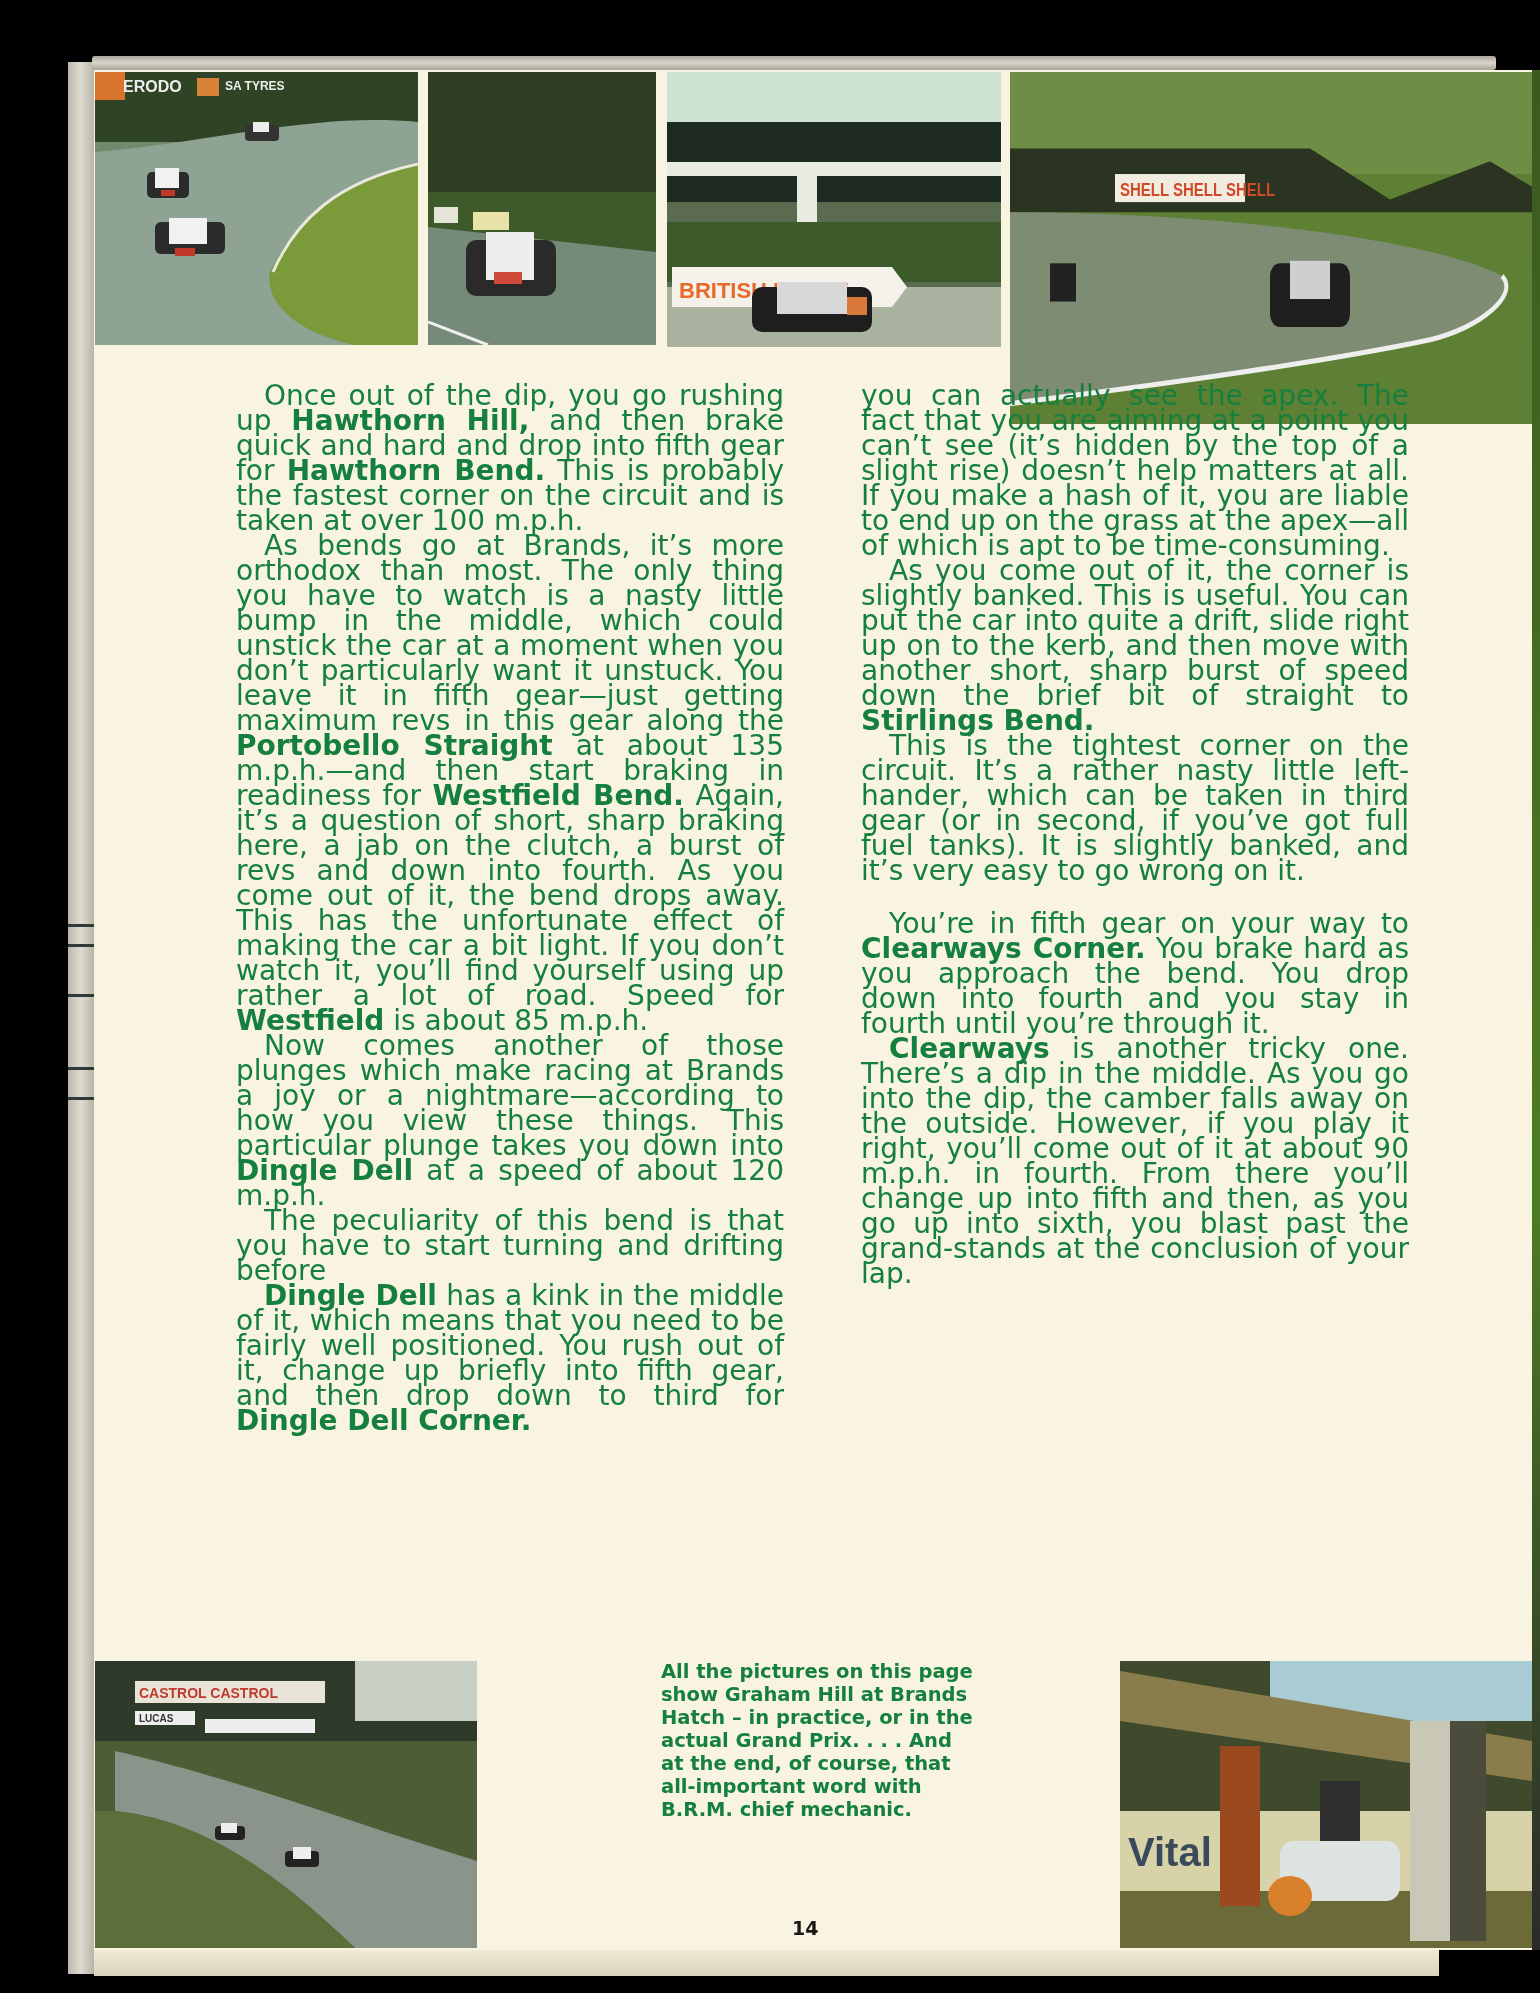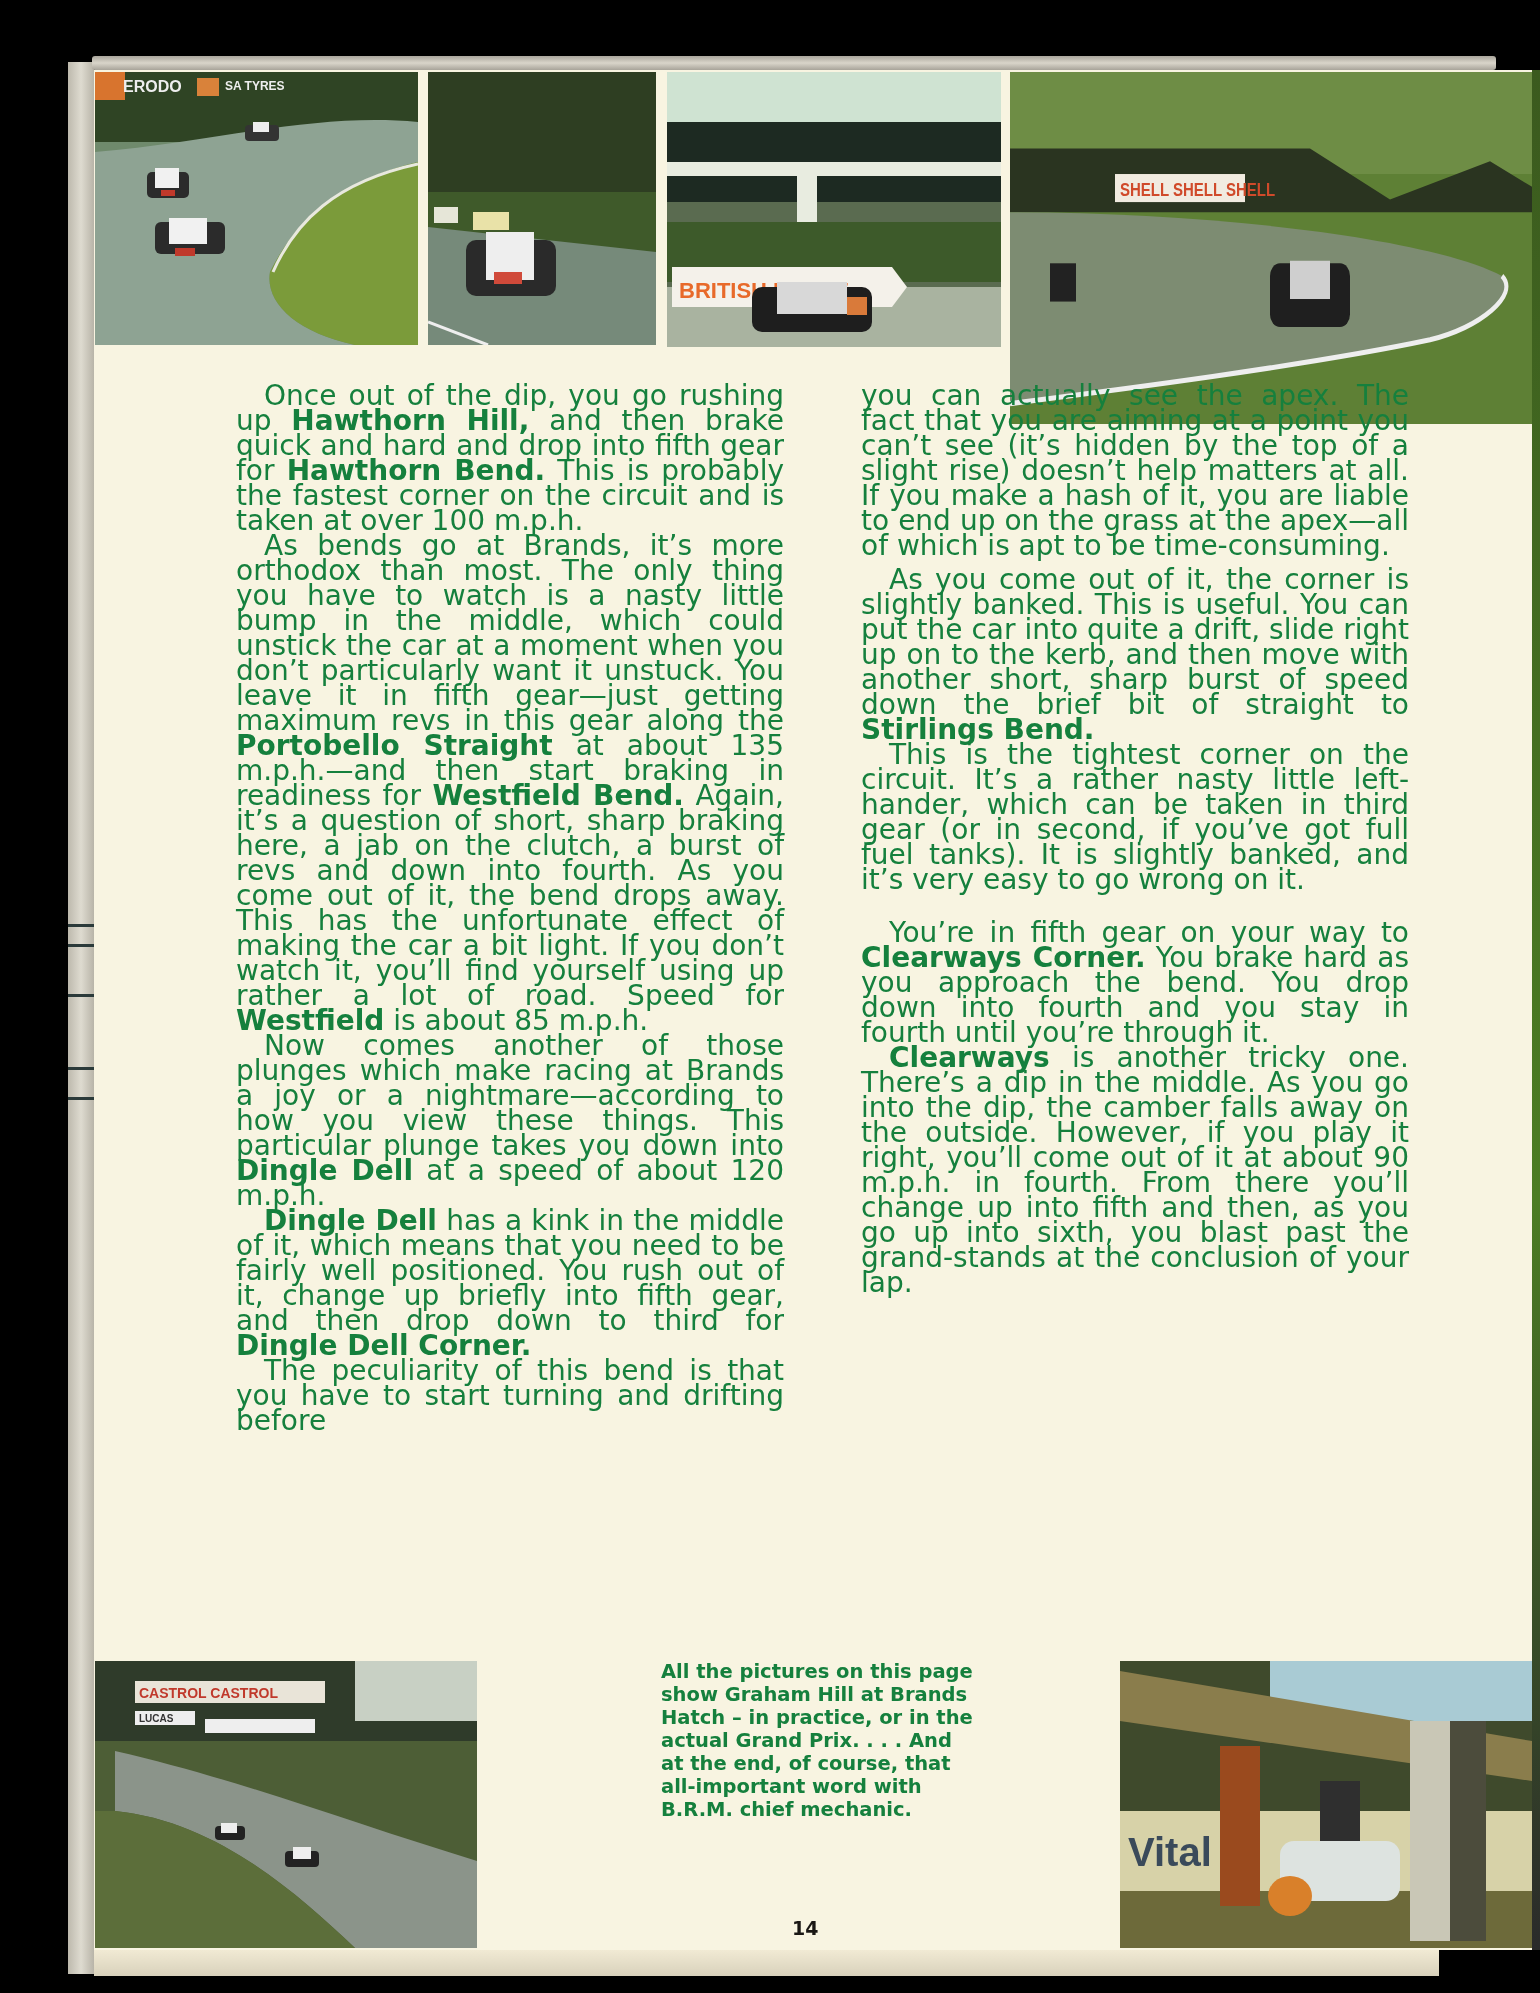--- a/index.html
+++ b/index.html
@@ -16,21 +16,21 @@
   .bottom-edge { position:absolute; left:94px; top:1950px; width:1345px; height:26px;
          background:linear-gradient(180deg,#f1ead4,#d8d1bb); }
 
   .photo { position:absolute; overflow:hidden; }
   .photo svg { width:100%; height:100%; display:block; }
 
   .col { position:absolute; top:383px; width:548px; font-size:28px; line-height:25px; color:#15803d;
          text-align:justify; }
   .col p { margin:0; text-indent:28px; }
   .col p.noindent { text-indent:0; }
-  .col p.gap { margin-top:9px; }
+  .col p.gap { }
   .col p.biggap { margin-top:28px; }
   .col b { font-weight:bold; }
 
   .caption { position:absolute; left:661px; top:1660px; width:320px; font-size:19.5px; line-height:23px;
          font-weight:bold; color:#15803d; }
   .pagenum { position:absolute; left:792px; top:1917px; font-size:19px; font-weight:bold; color:#1a1714; }
 </style>
 </head>
 <body>
 
@@ -109,22 +109,22 @@
     <rect x="40" y="150" width="26" height="30" fill="#222"></rect>
     <rect x="260" y="150" width="80" height="50" rx="10" fill="#1f1f1f"></rect>
       <rect x="280" y="148" width="40" height="30" fill="#cfcfcf"></rect>
   </svg>
 </div>
 
 <div class="col" style="left:236px">
   <p><span>Once out of the dip, you go rushing up </span><b>Hawthorn Hill,</b><span> and then brake quick and hard and drop into fifth gear for </span><b>Hawthorn Bend.</b><span> This is probably the fastest corner on the circuit and is taken at over 100 m.p.h.</span></p>
   <p><span>As bends go at Brands, it’s more orthodox than most. The only thing you have to watch is a nasty little bump in the middle, which could unstick the car at a moment when you don’t particularly want it unstuck. You leave it in fifth gear—just getting maximum revs in this gear along the </span><b>Portobello Straight</b><span> at about 135 m.p.h.—and then start braking in readiness for </span><b>Westfield Bend.</b><span> Again, it’s a question of short, sharp braking here, a jab on the clutch, a burst of revs and down into fourth. As you come out of it, the bend drops away. This has the unfortunate effect of making the car a bit light. If you don’t watch it, you’ll find yourself using up rather a lot of road. Speed for </span><b>Westfield</b><span> is about 85 m.p.h.</span></p>
   <p><span>Now comes another of those plunges which make racing at Brands a joy or a nightmare—according to how you view these things. This particular plunge takes you down into </span><b>Dingle Dell</b><span> at a speed of about 120 m.p.h.</span></p>
+  <p><span>The peculiarity of this bend is that you have to start turning and drifting before</span></p>
   <p><b>Dingle Dell</b><span> has a kink in the middle of it, which means that you need to be fairly well positioned. You rush out of it, change up briefly into fifth gear, and then drop down to third for </span><b>Dingle Dell Corner.</b></p>
-  <p><span>The peculiarity of this bend is that you have to start turning and drifting before</span></p>
 </div>
 
 <div class="col" style="left:861px">
   <p class="noindent"><span>you can actually see the apex. The fact that you are aiming at a point you can’t see (it’s hidden by the top of a slight rise) doesn’t help matters at all. If you make a hash of it, you are liable to end up on the grass at the apex—all of which is apt to be time-consuming.</span></p>
   <p class="gap"><span>As you come out of it, the corner is slightly banked. This is useful. You can put the car into quite a drift, slide right up on to the kerb, and then move with another short, sharp burst of speed down the brief bit of straight to </span><b>Stirlings Bend.</b></p>
   <p><span>This is the tightest corner on the circuit. It’s a rather nasty little left-hander, which can be taken in third gear (or in second, if you’ve got full fuel tanks). It is slightly banked, and it’s very easy to go wrong on it.</span></p>
   <p class="biggap"><span>You’re in fifth gear on your way to </span><b>Clearways Corner.</b><span> You brake hard as you approach the bend. You drop down into fourth and you stay in fourth until you’re through it.</span></p>
   <p><b>Clearways</b><span> is another tricky one. There’s a dip in the middle. As you go into the dip, the camber falls away on the outside. However, if you play it right, you’ll come out of it at about 90 m.p.h. in fourth. From there you’ll change up into fifth and then, as you go up into sixth, you blast past the grand-stands at the conclusion of your lap.</span></p>
 </div>
 

